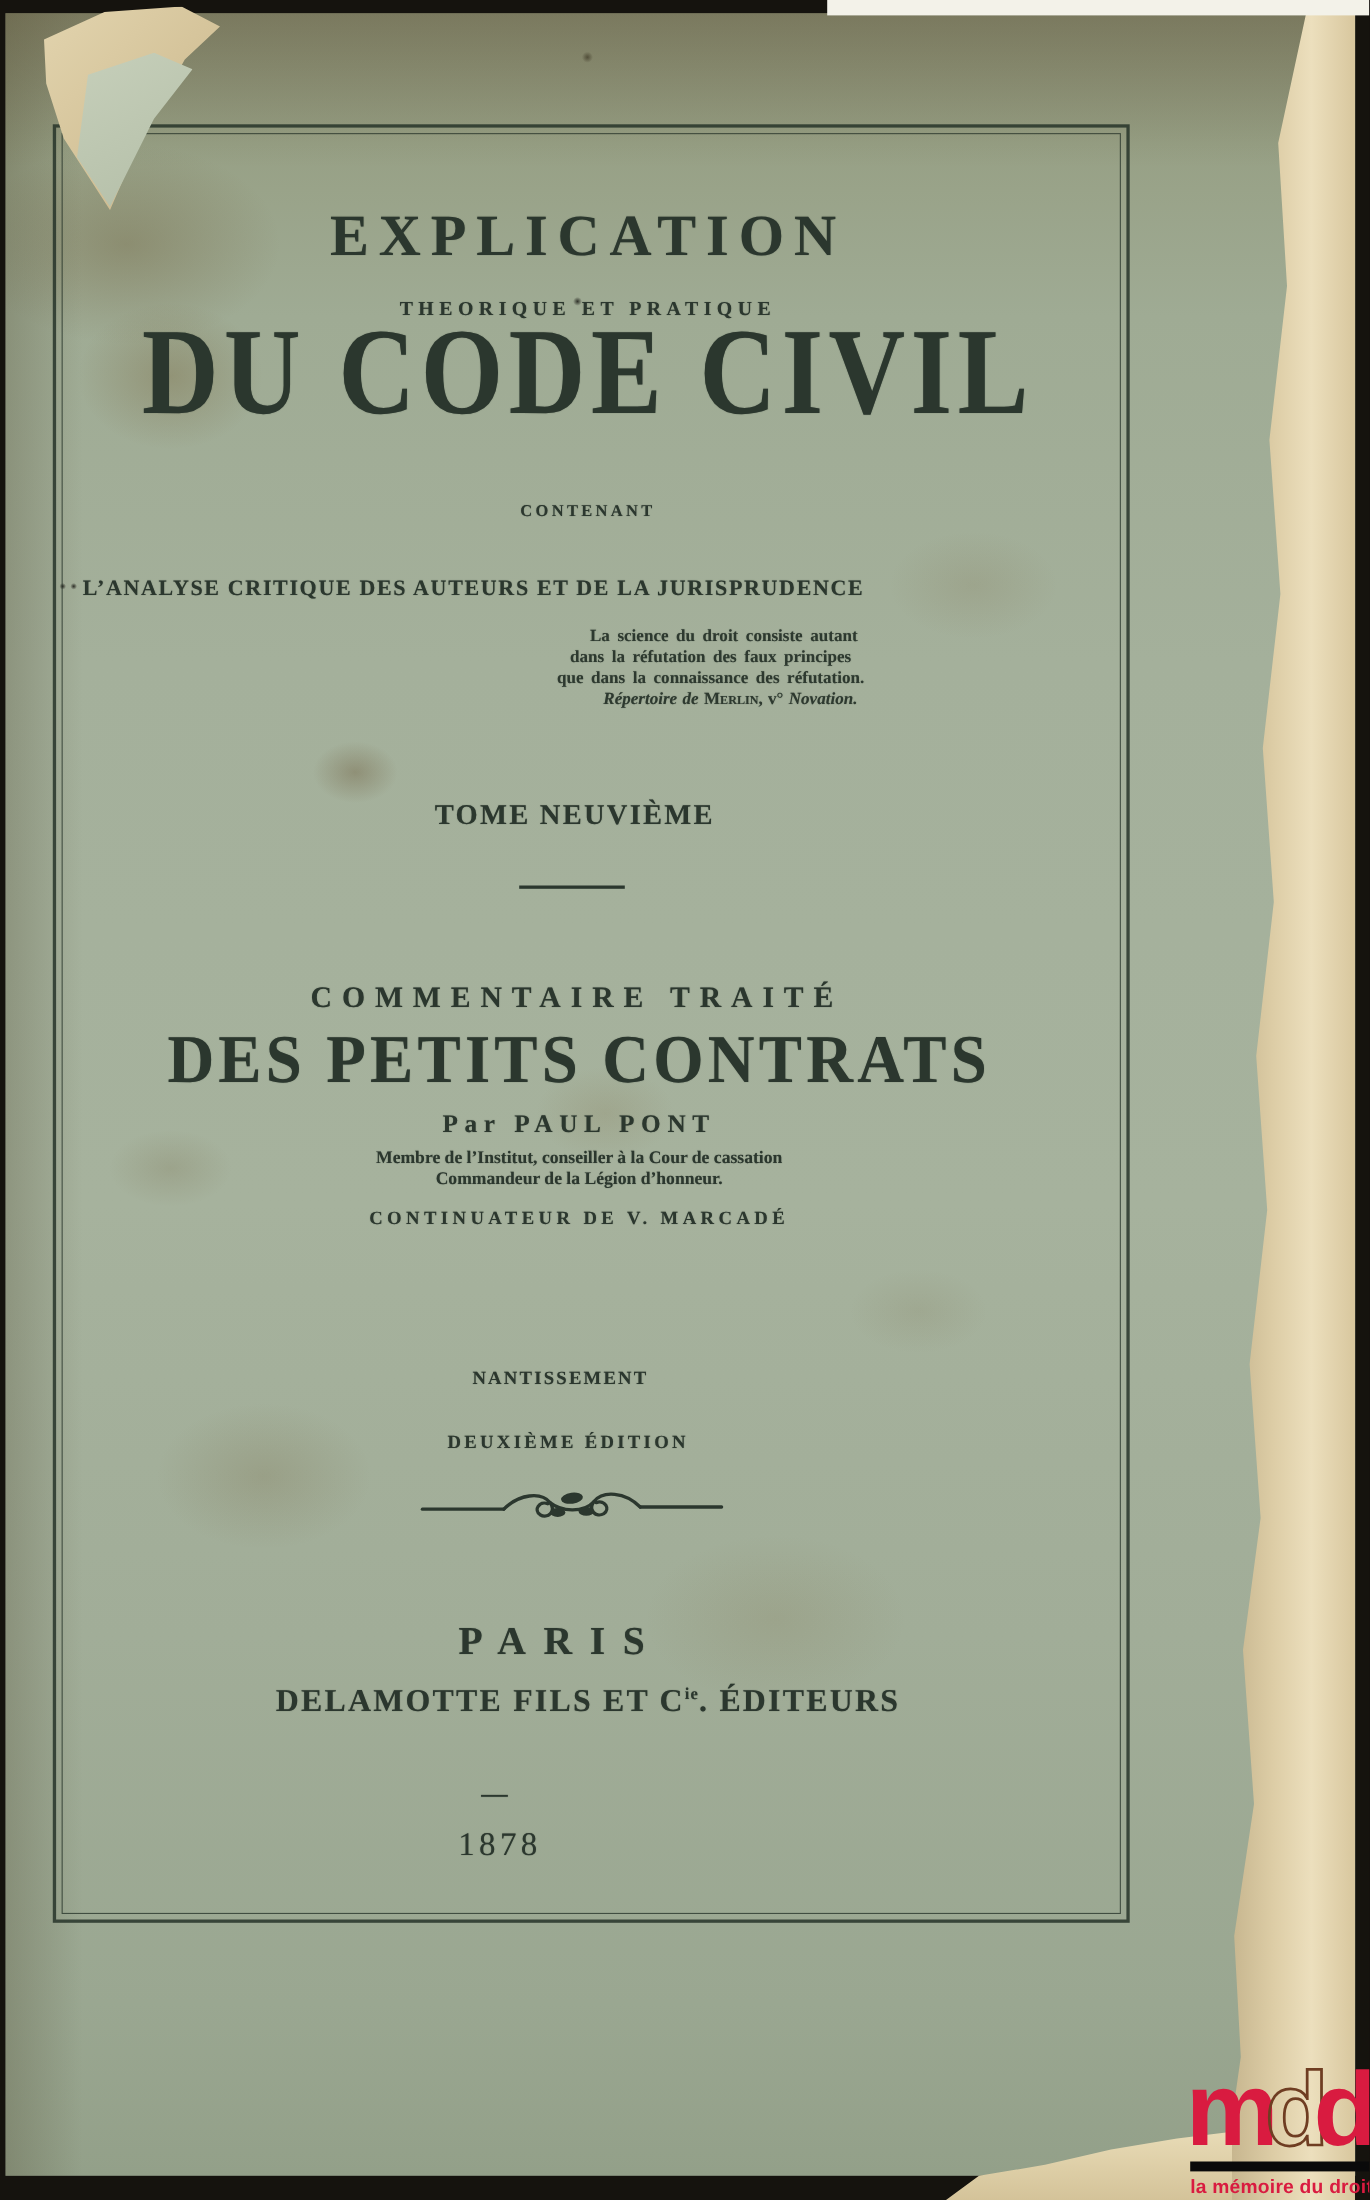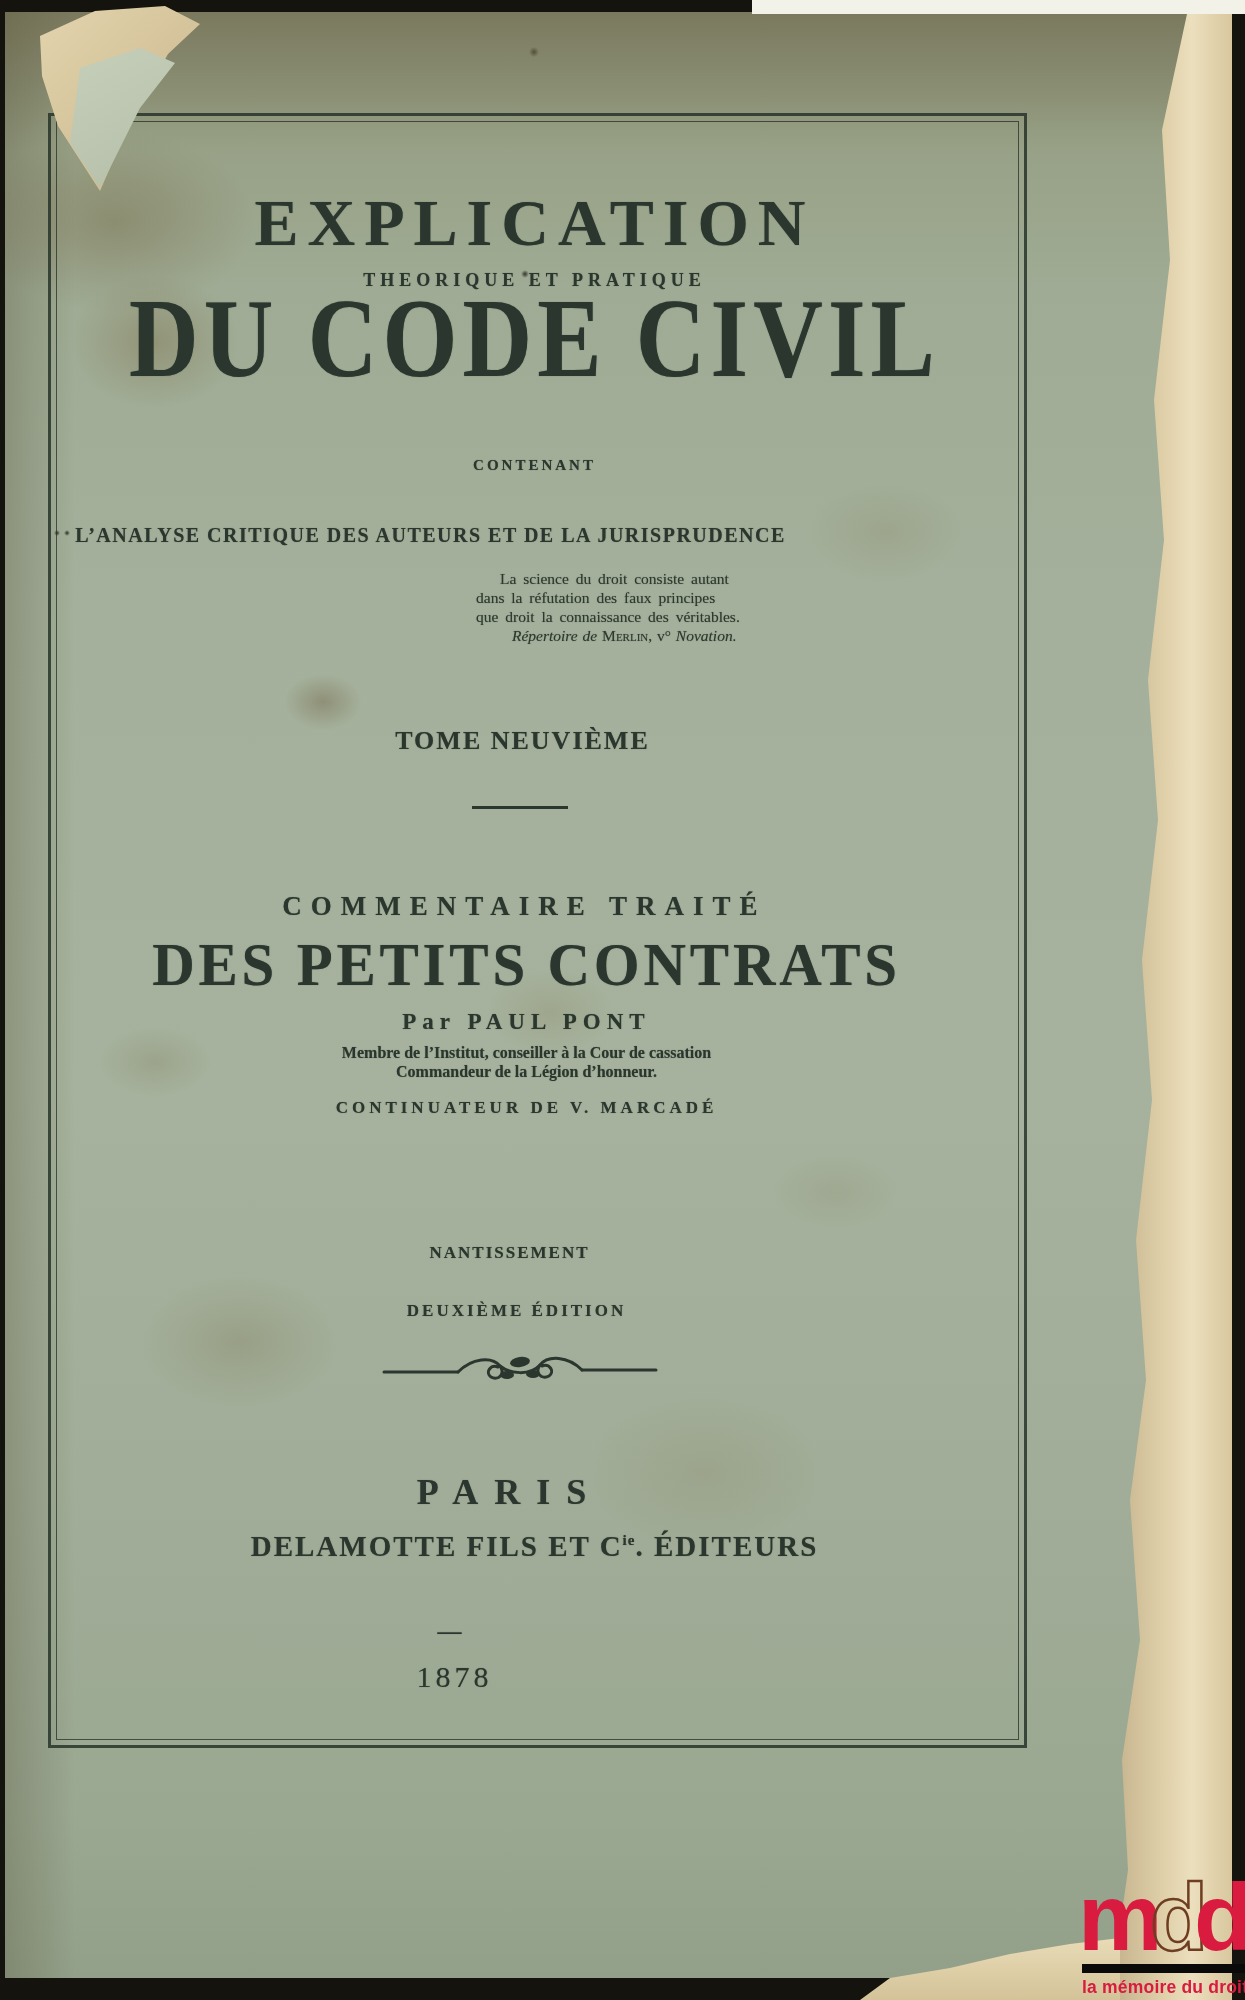--- a/index.html
+++ b/index.html
@@ -27,29 +27,29 @@
     radial-gradient(circle 2.5px at 52px 521px,rgba(30,30,25,.9),rgba(30,30,25,0) 3px),
     radial-gradient(circle 2.5px at 62px 521px,rgba(30,30,25,.9),rgba(30,30,25,0) 3px),
     radial-gradient(circle 3px at 90px 150px,rgba(30,30,25,.7),rgba(30,30,25,0) 4px);}
   
   .frame{position:absolute;left:43px;top:101px;width:973px;height:1629px;
     border:3px solid rgba(34,47,38,.82);z-index:3;}
   .frame::before{content:"";position:absolute;inset:5px;border:1.6px solid rgba(34,47,38,.75);}
   
   .tb{position:absolute;left:43px;width:973px;text-align:center;color:#2b372e;z-index:4;
       white-space:nowrap;text-shadow:0 0 1px rgba(43,55,46,.55);line-height:1.15;}
-  .explication{top:173px;font-size:66px;font-weight:bold;letter-spacing:9px;}
+  .explication{top:173px;font-size:53px;font-weight:bold;letter-spacing:9px;}
   .subtitle{top:258px;font-size:18px;font-weight:bold;letter-spacing:5px;}
   .maintitle{top:270px;font-size:112px;font-weight:bold;letter-spacing:6px;line-height:1;
              transform:scaleX(.86);}
   .contenant{top:445px;font-size:15px;font-weight:bold;letter-spacing:3px;}
   .analyse{top:512px;font-size:20px;font-weight:bold;letter-spacing:1.5px;margin-left:-104px;}
   .epigraph{position:absolute;left:471px;top:557px;width:340px;z-index:4;color:#2d392f;
-    font-size:15.5px;font-weight:normal;line-height:19px;word-spacing:3px;
-    text-shadow:0 0 1px rgba(43,55,46,.5);}
+    font-size:15.5px;font-weight:bold;line-height:19px;word-spacing:3px;
+    text-shadow:0 0 1px rgba(43,55,46,.5);text-align:center;}
   .epigraph .q1{text-indent:24px;}
   .epigraph .qsrc{padding-left:36px;word-spacing:1px;}
   .it{font-style:italic;}
   .sc{font-variant:small-caps;font-style:normal;}
   .tome1{top:714px;font-size:26px;font-weight:bold;letter-spacing:2px;margin-left:-12px;}
   .rulewrap{top:792px;margin-left:-15px;line-height:0;}
   .rule{display:inline-block;width:96px;height:3.5px;background:#2b372e;}
   .commentaire{top:879px;font-size:27px;font-weight:bold;letter-spacing:9px;margin-left:-10px;}
   .petits{top:921px;font-size:62px;font-weight:bold;letter-spacing:4px;line-height:1;
           transform:scaleX(.95);margin-left:-8px;}
@@ -101,21 +101,21 @@
 
     <div class="tb explication">EXPLICATION</div>
     <div class="tb subtitle">THEORIQUE ET PRATIQUE</div>
     <div class="tb maintitle">DU CODE CIVIL</div>
     <div class="tb contenant">CONTENANT</div>
     <div class="tb analyse">L’ANALYSE CRITIQUE DES AUTEURS ET DE LA JURISPRUDENCE</div>
 
     <div class="epigraph">
       <div class="q1">La science du droit consiste autant</div>
       <div>dans la réfutation des faux principes</div>
-      <div>que droit la connaissance des véritables.</div>
+      <div>que dans la connaissance des réfutation.</div>
       <div class="qsrc"><span class="it">Répertoire de </span><span class="sc">Merlin</span><span>, v° </span><span class="it">Novation.</span></div>
     </div>
 
     <div class="tb tome1">TOME NEUVIÈME</div>
 
     <div class="tb rulewrap"><span class="rule"></span></div>
 
     <div class="tb commentaire">COMMENTAIRE TRAITÉ</div>
     <div class="tb petits">DES PETITS CONTRATS</div>
     <div class="tb par">Par PAUL PONT</div>

